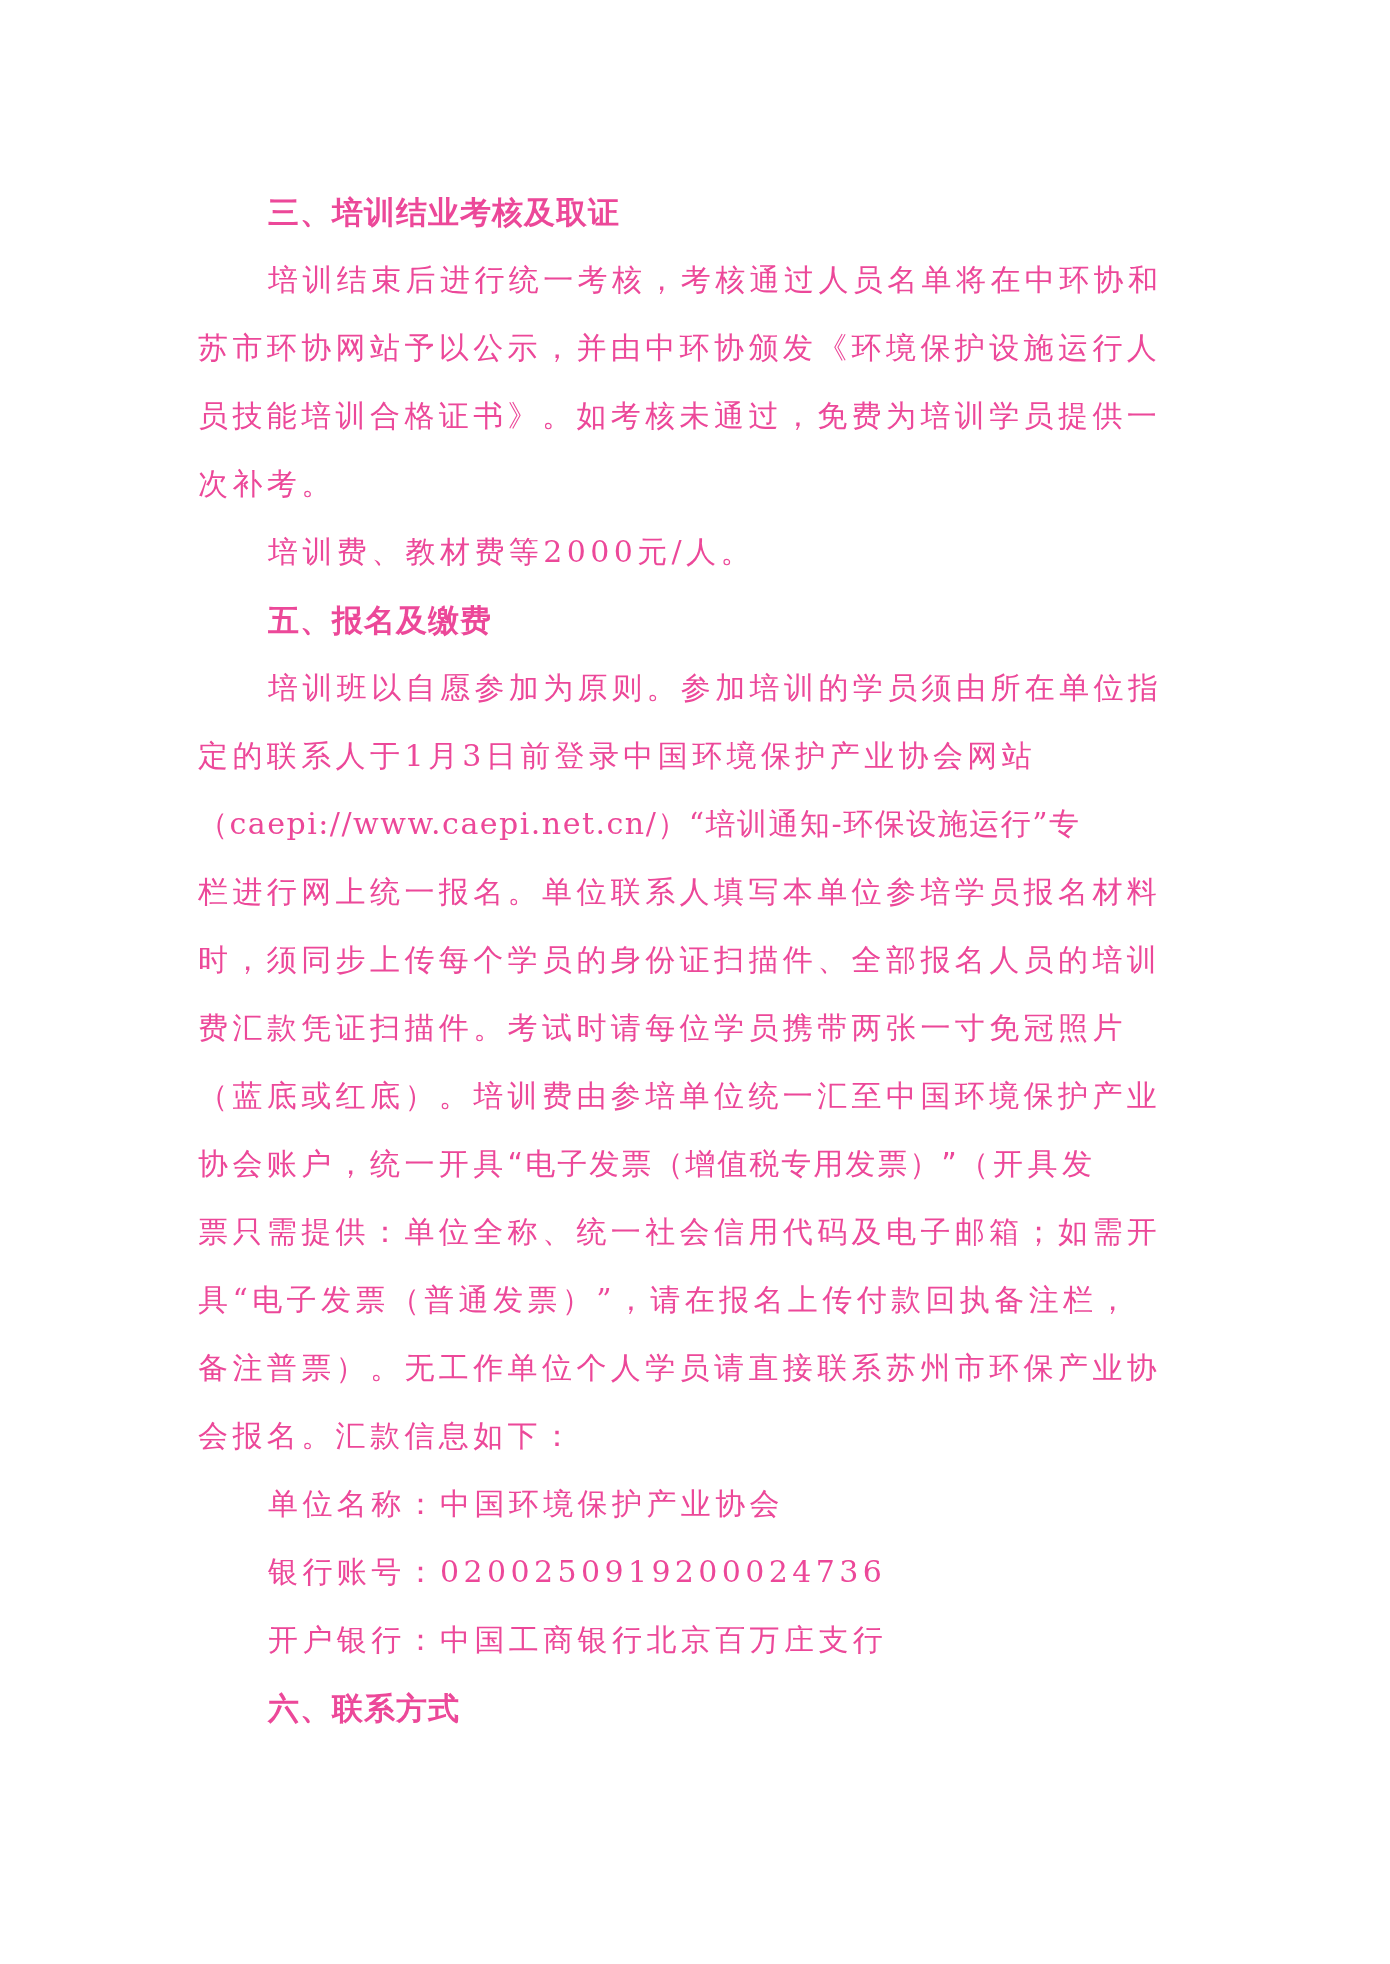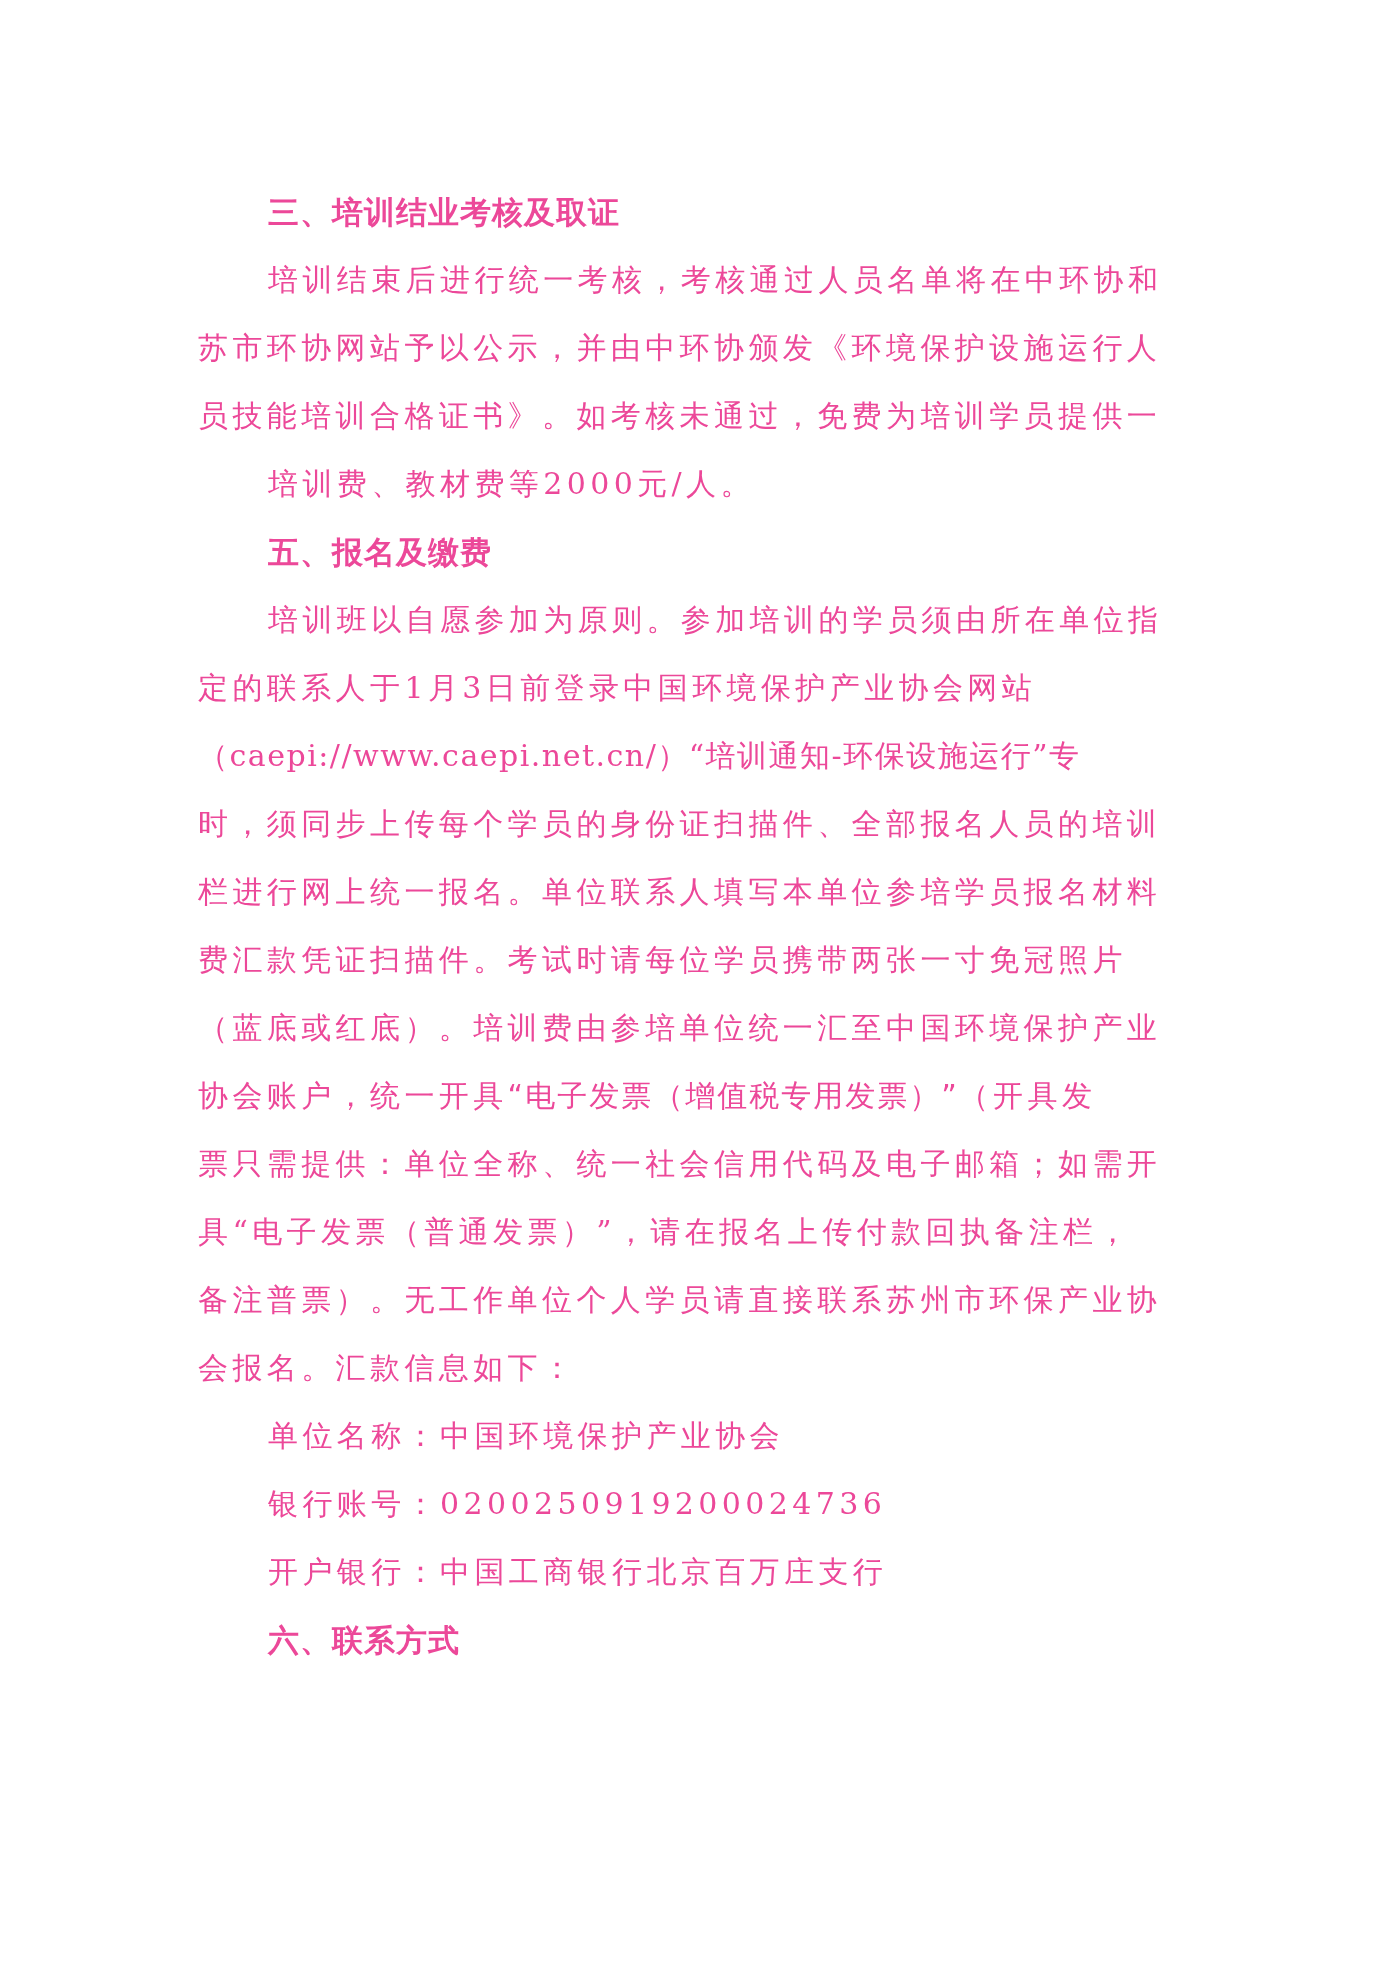--- a/index.html
+++ b/index.html
@@ -21,29 +21,30 @@
     .bold { font-family: "DejaVu Sans", "Liberation Sans", sans-serif; font-weight: normal; letter-spacing: 2px; }
   </style>
 </head>
 <body>
 
 <div class="page">
   <div class="line heading">三、培训结业考核及取证</div>
   <div class="line indent">培训结束后进行统一考核，考核通过人员名单将在中环协和</div>
   <div class="line">苏市环协网站予以公示，并由中环协颁发《环境保护设施运行人</div>
   <div class="line">员技能培训合格证书》。如考核未通过，免费为培训学员提供一</div>
+  <div class="line">次补考。</div>
 
   <div class="line indent">培训费、教材费等2000元/人。</div>
 
   <div class="line heading">五、报名及缴费</div>
   <div class="line indent">培训班以自愿参加为原则。参加培训的学员须由所在单位指</div>
   <div class="line">定的联系人于1月3日前登录中国环境保护产业协会网站</div>
   <div class="line" style="letter-spacing:1.5px;">（caepi://www.caepi.net.cn/）“培训通知-环保设施运行”专</div>
+  <div class="line">栏进行网上统一报名。单位联系人填写本单位参培学员报名材料</div>
   <div class="line">时，须同步上传每个学员的身份证扫描件、全部报名人员的培训</div>
-  <div class="line">栏进行网上统一报名。单位联系人填写本单位参培学员报名材料</div>
   <div class="line">费汇款凭证扫描件。考试时请每位学员携带两张一寸免冠照片</div>
   <div class="line">（蓝底或红底）。培训费由参培单位统一汇至中国环境保护产业</div>
   <div class="line"><span>协会账户，统一开具</span><span class="bold">“电子发票（增值税专用发票）”</span><span>（开具发</span></div>
   <div class="line">票只需提供：单位全称、统一社会信用代码及电子邮箱；如需开</div>
   <div class="line">具“电子发票（普通发票）”，请在报名上传付款回执备注栏，</div>
   <div class="line">备注普票）。无工作单位个人学员请直接联系苏州市环保产业协</div>
   <div class="line">会报名。汇款信息如下：</div>
   <div class="line indent">单位名称：中国环境保护产业协会</div>
   <div class="line indent">银行账号：0200250919200024736</div>
   <div class="line indent">开户银行：中国工商银行北京百万庄支行</div>

